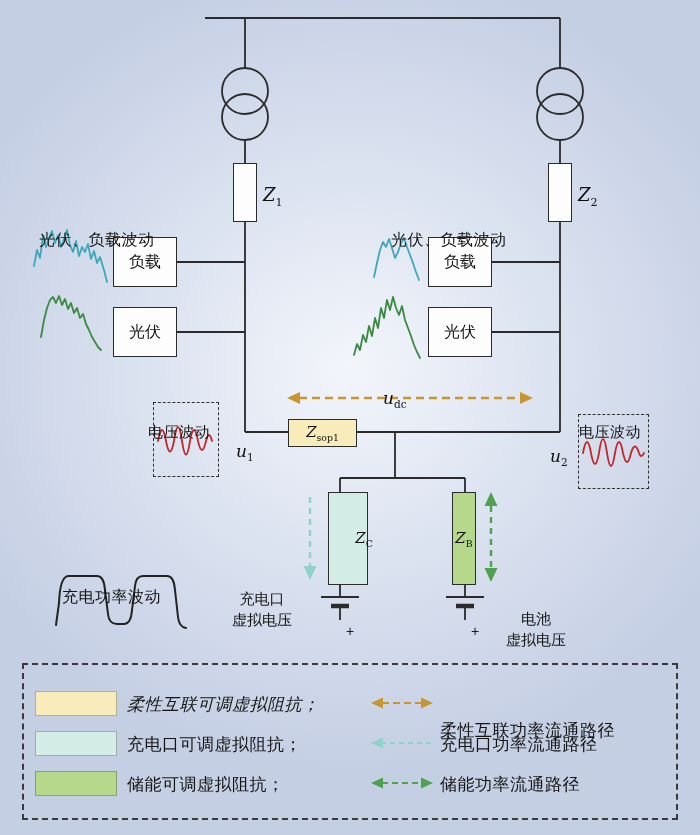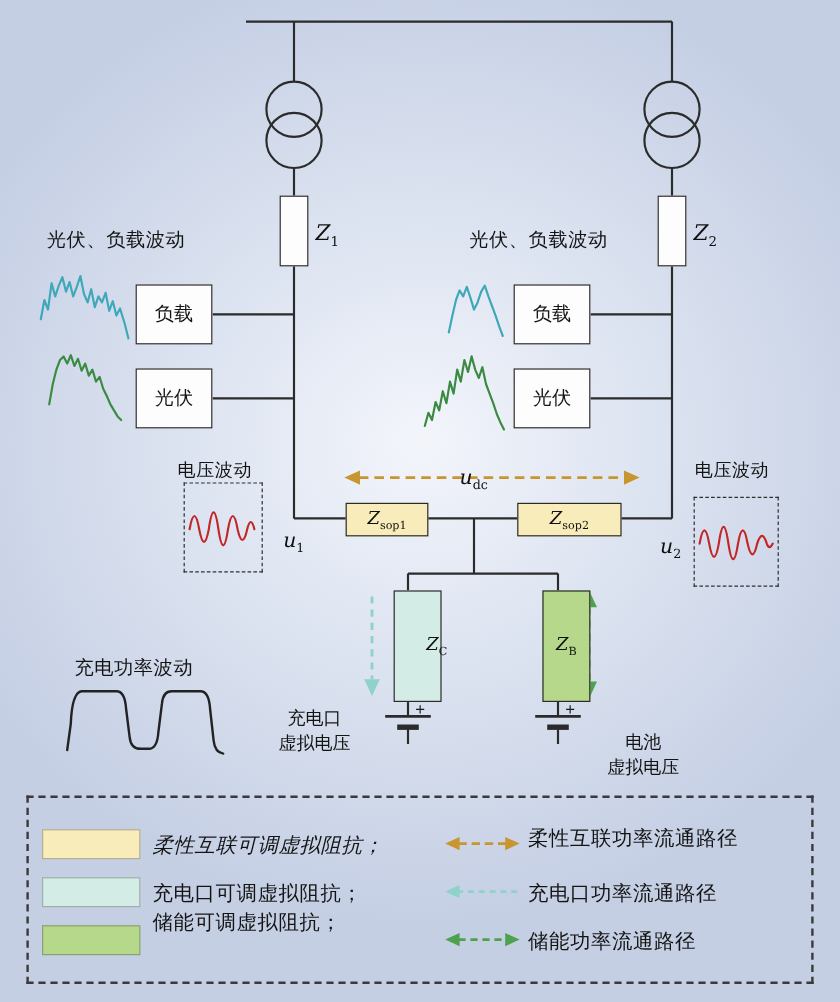--- a/index.html
+++ b/index.html
@@ -2,21 +2,21 @@
 <html><head>
 <meta charset="utf-8">
 <style>
   html,body{margin:0;padding:0;background:#ffffff;}
   .stage{
     position:relative;width:700px;height:835px;overflow:hidden;
     background:radial-gradient(ellipse 60% 48% at 50% 44%, #f3f5fb 0%, #dde4f1 45%, #c5cfe4 100%);
     font-family:"Liberation Sans","DejaVu Sans",sans-serif;color:#1a1a1a;
   }
   .layer{position:absolute;left:0;top:0;}
-  .label{position:absolute;white-space:nowrap;}
+  .label{position:absolute;white-space:nowrap;margin-top:40px;}
   .cn{font-size:16px;letter-spacing:0.5px;color:#141414;}
   .cn2{position:absolute;font-size:15px;line-height:21px;text-align:center;white-space:normal;color:#141414;}
   .math{position:absolute;font-family:"DejaVu Serif","Liberation Serif",serif;color:#101010;}
   .math i{font-style:italic;}
   .math sub{font-style:normal;font-size:0.62em;}
   .wbox{
     position:absolute;box-sizing:border-box;background:#fdfdfe;border:1.6px solid #2b2b2b;
     display:flex;align-items:center;justify-content:center;font-size:16px;color:#141414;
   }
   .sopbox{
@@ -120,32 +120,29 @@
   <div class="math" style="left:578px;top:184px;font-size:18px;"><i>Z</i><sub>2</sub></div>
 
   <div class="label cn" style="left:148px;top:383px;font-size:15px;">电压波动</div>
   <div class="label cn" style="left:579px;top:383px;font-size:15px;">电压波动</div>
   <div class="dashedbox" style="left:153px;top:402px;width:66px;height:75px;"></div>
   <div class="dashedbox" style="left:578px;top:414px;width:71px;height:75px;"></div>
 
   <div class="sopbox" style="left:288px;top:419px;width:69px;height:28px;">
     <span class="math"><i>Z</i><sub>sop1</sub></span>
   </div>
-  <div class="sopbox" style="left:431px;top:419px;width:87px;height:28px;">
-    <span class="math"><i>Z</i><sub>sop2</sub></span>
-  </div>
 
   <div class="math" style="left:236px;top:441px;font-size:17px;"><i>u</i><sub>1</sub></div>
   <div class="math" style="left:383px;top:388px;font-size:17px;"><i>u</i><sub>dc</sub></div>
   <div class="math" style="left:550px;top:446px;font-size:17px;"><i>u</i><sub>2</sub></div>
 
   <div class="vbox" style="left:328px;top:492px;width:40px;height:93px;background:#d4ece6;padding-left:32px;">
     <span class="math"><i>Z</i><sub>C</sub></span>
   </div>
-  <div class="vbox" style="left:452px;top:492px;width:40px;height:93px;background:#b6d88b;">
+  <div class="vbox" style="left:452px;top:492px;width:24px;height:93px;background:#b6d88b;">
     <span class="math"><i>Z</i><sub>B</sub></span>
   </div>
 
   <div class="label" style="left:346px;top:583px;font-size:14px;">+</div>
   <div class="label" style="left:471px;top:583px;font-size:14px;">+</div>
 
   <div class="label cn" style="left:62px;top:547px;">充电功率波动</div>
   <div class="cn2" style="left:224px;top:588px;width:76px;">
     <div>充电口</div>
     <div>虚拟电压</div>
@@ -156,19 +153,19 @@
   </div>
 
   <div class="legendborder" style="left:22px;top:663px;width:656px;height:157px;"></div>
 
   <div class="swatch" style="left:35px;top:691px;background:#f7ecba;"></div>
   <div class="swatch" style="left:35px;top:731px;background:#d4ece6;"></div>
   <div class="swatch" style="left:35px;top:771px;background:#b6d88b;"></div>
 
   <div class="legtext" style="left:127px;top:693px;font-style:italic;">柔性互联可调虚拟阻抗；</div>
   <div class="legtext" style="left:127px;top:733px;">充电口可调虚拟阻抗；</div>
-  <div class="legtext" style="left:127px;top:757px;">储能可调虚拟阻抗；</div>
+  <div class="legtext" style="left:127px;top:773px;">储能可调虚拟阻抗；</div>
 
-  <div class="legtext" style="left:440px;top:687px;">柔性互联功率流通路径</div>
+  <div class="legtext" style="left:440px;top:719px;">柔性互联功率流通路径</div>
   <div class="legtext" style="left:440px;top:773px;">储能功率流通路径</div>
   <div class="legtext" style="left:440px;top:733px;">充电口功率流通路径</div>
 
 </div>
 
 </body></html>

